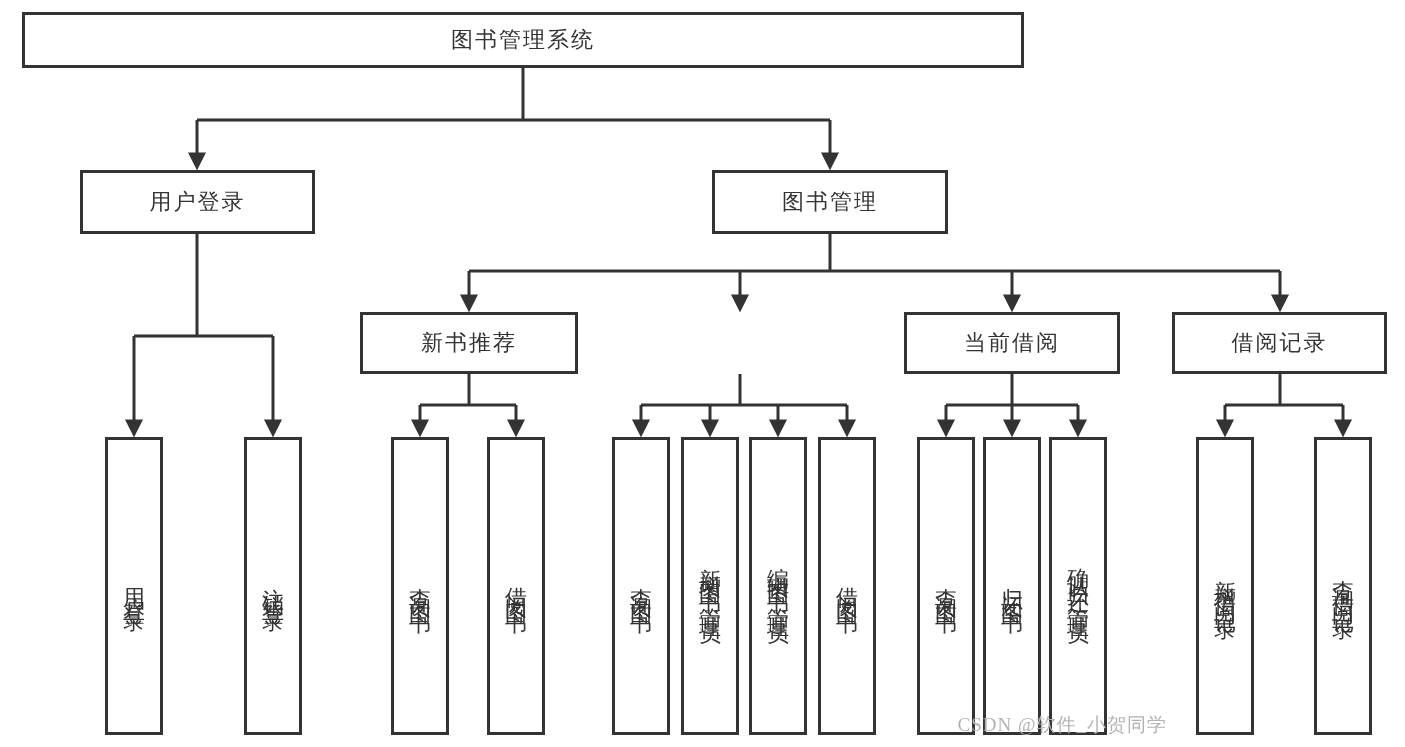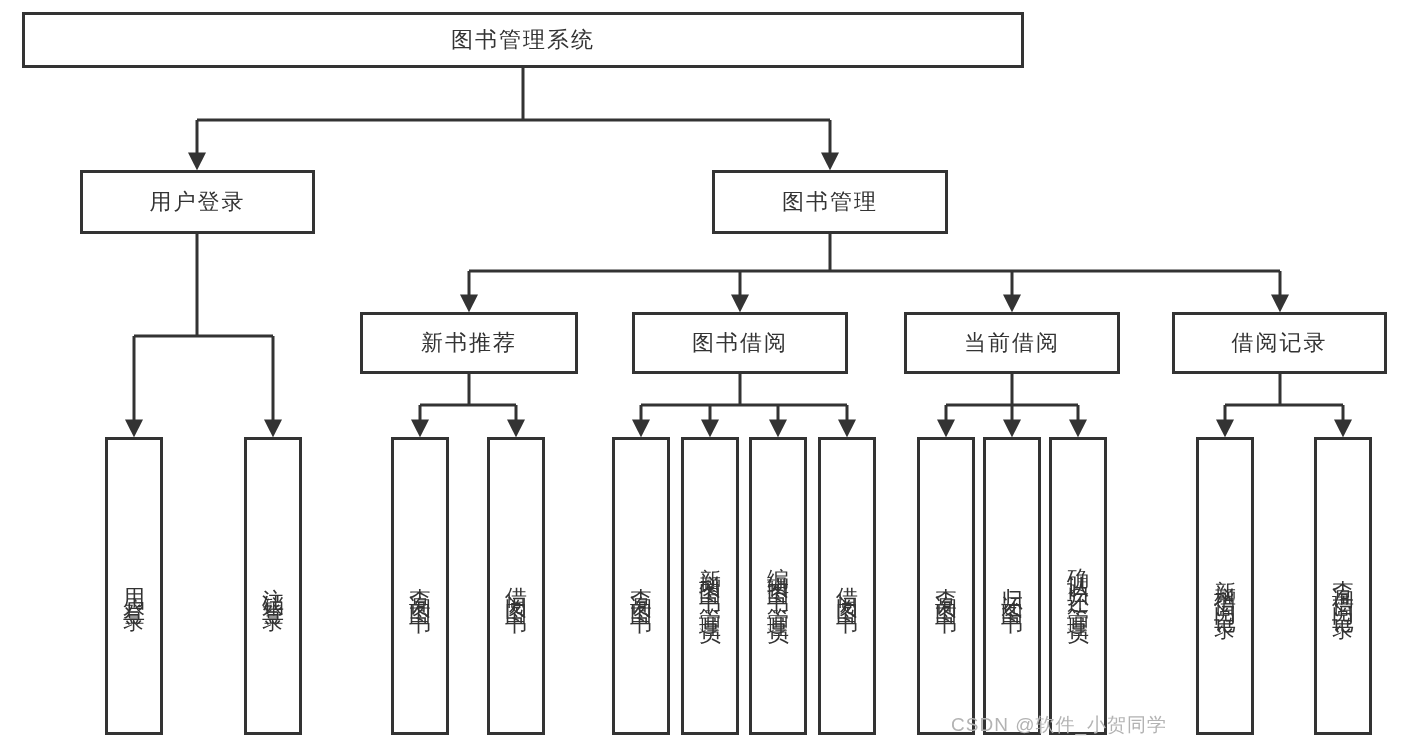--- a/index.html
+++ b/index.html
@@ -7,21 +7,21 @@
   body {
     font-family: "Liberation Sans", "DejaVu Sans", sans-serif;
     background: #ffffff;
     position: relative;
     overflow: hidden;
     color: #333333;
   }
   .canvas {
     position: absolute;
     left: 0; top: 0;
-    width: 1177px; height: 747px;
+    width: 1177px; height: 747px; font-family: Liberation Serif, serif;
   }
   .connectors {
     position: absolute;
     left: 0; top: 0;
     width: 1405px; height: 747px;
     pointer-events: none;
   }
   .node {
     position: absolute;
     background: #ffffff;
@@ -121,21 +121,20 @@
       </g>
     </g>
   </svg>
 
   <div class="node root" style="left:22px; top:12px; width:1002px; height:56px;">图书管理系统</div>
 
   <div class="node" style="left:80px; top:170px; width:235px; height:64px;">用户登录</div>
   <div class="node" style="left:712px; top:170px; width:236px; height:64px;text-align:right;">图书管理</div>
 
   <div class="node" style="left:360px; top:312px; width:218px; height:62px;text-align:center;">新书推荐</div>
-  <div class="node" style="left:632px; top:312px; width:216px; height:62px;">图书借阅</div>
   <div class="node" style="left:904px; top:312px; width:216px; height:62px;">当前借阅</div>
   <div class="node" style="left:1172px; top:312px; width:215px; height:62px;">借阅记录</div>
 
   <div class="vbox" style="left:105px; top:437px; width:58px; height:298px;">用户登录</div>
   <div class="vbox" style="left:244px; top:437px; width:58px; height:298px;">注销登录</div>
 
   <div class="vbox" style="left:391px; top:437px; width:58px; height:298px;">查询图书</div>
   <div class="vbox" style="left:487px; top:437px; width:58px; height:298px;">借阅图书</div>
 
   <div class="vbox" style="left:612px; top:437px; width:58px; height:298px;">查询图书</div>

